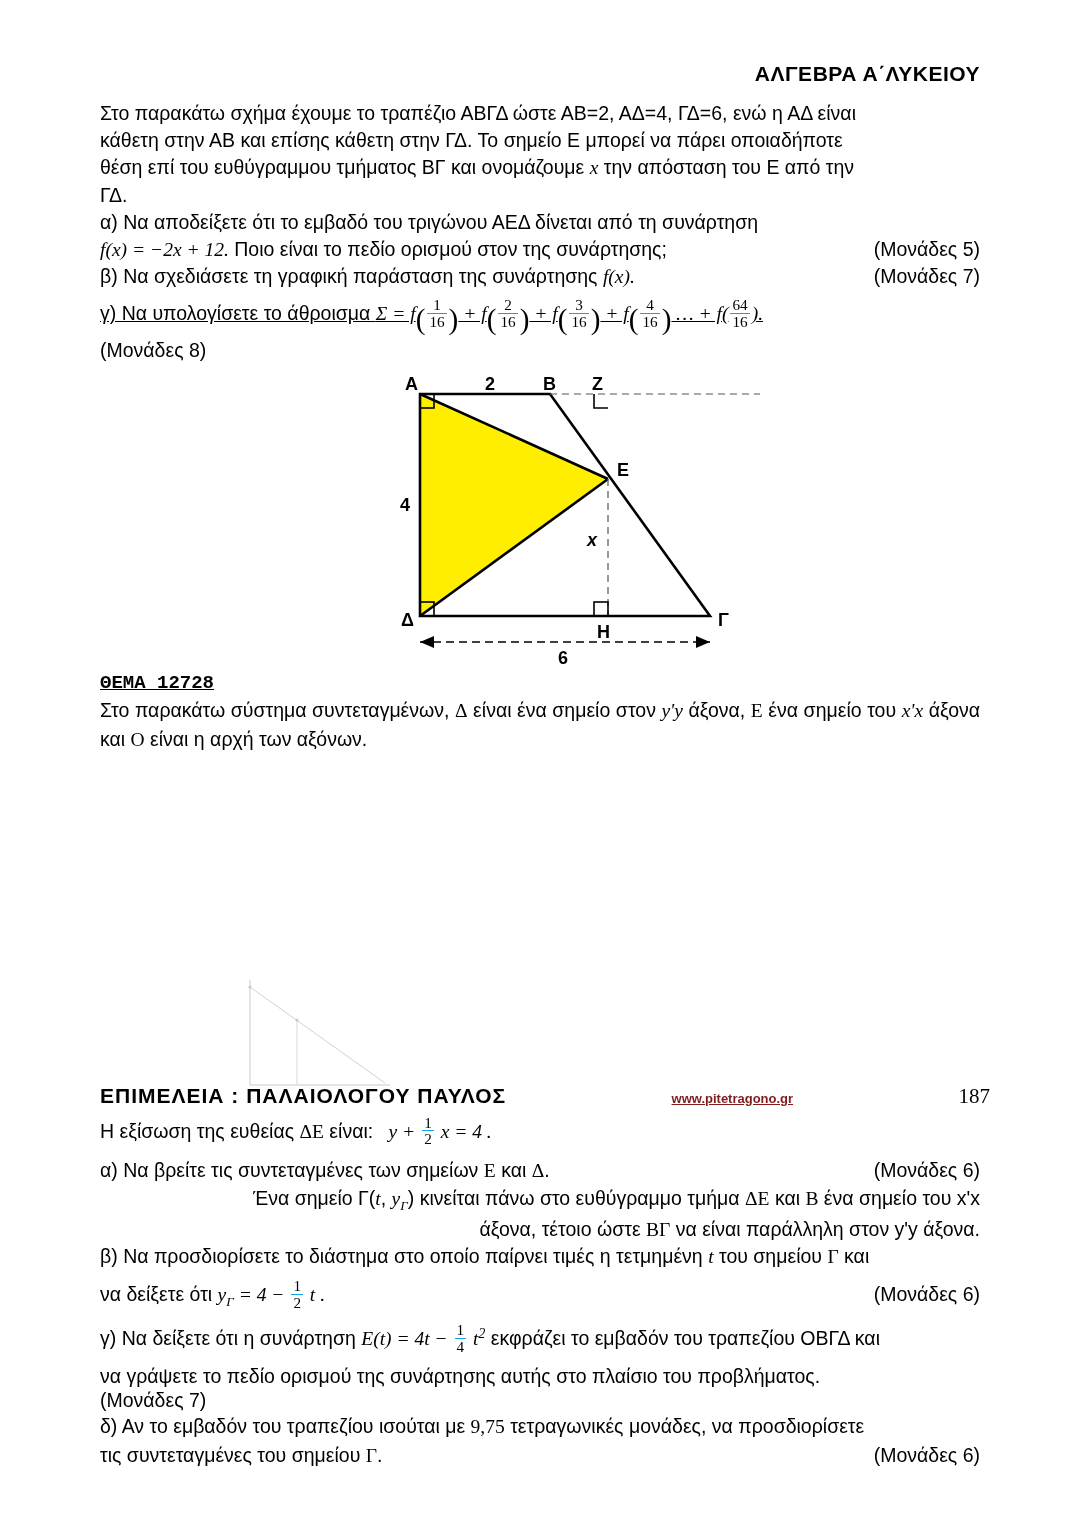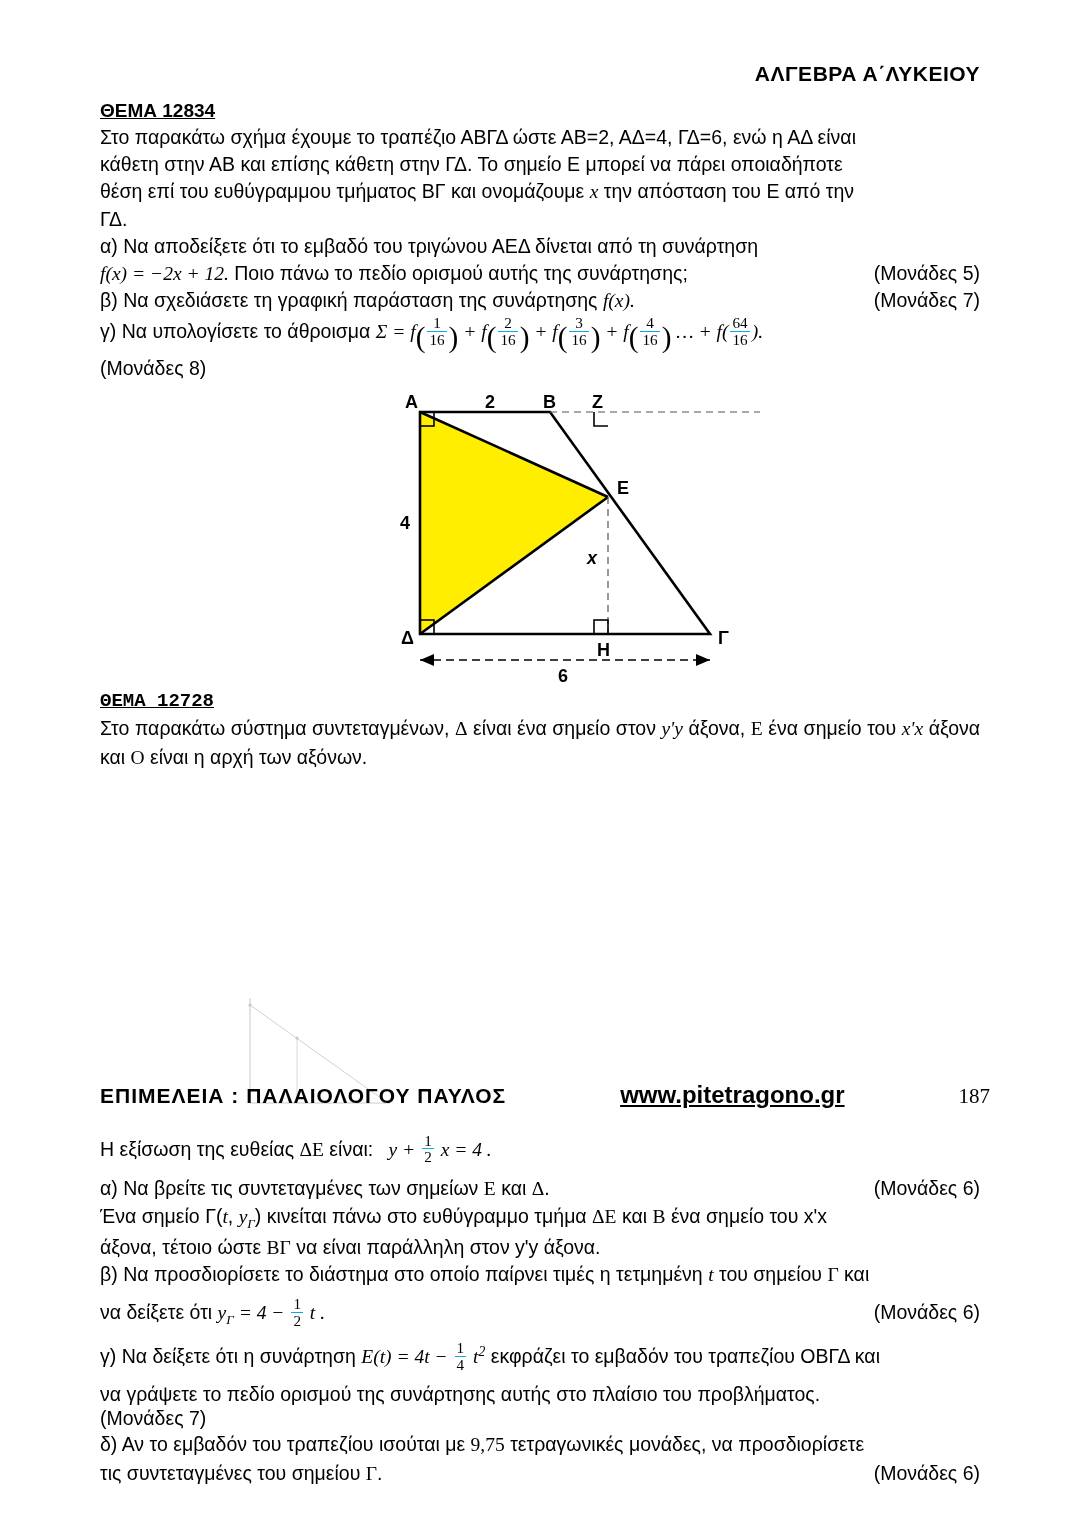--- a/index.html
+++ b/index.html
@@ -119,64 +119,63 @@
     display: flex;
     align-items: baseline;
     justify-content: space-between;
   }
   .footer-left {
     font-size: 21px;
     font-weight: bold;
     letter-spacing: 1px;
   }
   .footer-link {
-    font-size: 24px;
-    font-weight: bold;
-    color: #000000;
+    font-size: 13px;
+    font-weight: bold;
+    color: #7f1d1d;
     text-decoration: underline;
   }
   .footer-page {
     font-size: 21px;
     font-family: "Liberation Serif", serif;
   }
   sub.vs { font-size: 0.68em; font-style: italic; }
 </style>
 </head>
 <body>
 
 <div class="page">
 
   <div class="header-title">ΑΛΓΕΒΡΑ Α΄ΛΥΚΕΙΟΥ</div>
 
   <div class="content">
 
-    <div class="thema-title">ΘΕΜΑ 12834</div>
 
     <p class="para">
       <span>Στο παρακάτω σχήμα έχουμε το τραπέζιο ΑΒΓΔ ώστε ΑΒ=2, ΑΔ=4, ΓΔ=6, ενώ η ΑΔ είναι</span><br>
       <span>κάθετη στην ΑΒ και επίσης κάθετη στην ΓΔ. Το σημείο Ε μπορεί να πάρει οποιαδήποτε</span><br>
       <span>θέση επί του ευθύγραμμου τμήματος ΒΓ και ονομάζουμε </span><span class="mono-math">x</span><span> την απόσταση του Ε από την</span><br>
       <span>ΓΔ.</span>
     </p>
 
     <p class="para nj">
       <span>α) Να αποδείξετε ότι το εμβαδό του τριγώνου ΑΕΔ δίνεται από τη συνάρτηση</span>
     </p>
 
     <div class="line-with-right">
-      <span><span class="mono-math">f(x) = −2x + 12.</span><span> Ποιο πάνω το πεδίο ορισμού αυτής της συνάρτησης;</span></span>
+      <span><span class="mono-math">f(x) = −2x + 12.</span><span> Ποιο είναι το πεδίο ορισμού στον της συνάρτησης;</span></span>
       <span>(Μονάδες 5)</span>
     </div>
 
     <div class="line-with-right">
       <span><span></span><span>β) Να σχεδιάσετε τη γραφική παράσταση της συνάρτησης </span><span class="mono-math">f(x).</span></span>
       <span>(Μονάδες 7)</span>
     </div>
 
-    <p class="para nj" style="">
+    <p class="para nj" style="margin-top:6px;text-decoration:underline;">
       <span>γ) Να υπολογίσετε το άθροισμα </span><span class="mono-math">Σ = f</span><span class="paren">(</span><span class="frac"><span class="num">1</span><span class="den">16</span></span><span class="paren">)</span><span class="mono-math"> + f</span><span class="paren">(</span><span class="frac"><span class="num">2</span><span class="den">16</span></span><span class="paren">)</span><span class="mono-math"> + f</span><span class="paren">(</span><span class="frac"><span class="num">3</span><span class="den">16</span></span><span class="paren">)</span><span class="mono-math"> + f</span><span class="paren">(</span><span class="frac"><span class="num">4</span><span class="den">16</span></span><span class="paren">)</span><span class="mono-math"> … + f(</span><span class="frac"><span class="num">64</span><span class="den">16</span></span><span class="mono-math">).</span>
     </p>
 
     <p class="right-line">(Μονάδες 8)</p>
 
     <div class="figure1">
       <svg width="880" height="290" viewBox="0 0 880 290" xmlns="http://www.w3.org/2000/svg">
 
         <polygon points="320,18 508,103 320,240" fill="#ffee00" stroke="none"></polygon>
 
@@ -238,21 +237,21 @@
     <p class="eq-line">
       <span>Η εξίσωση της ευθείας </span><span class="serif">ΔΕ</span><span> είναι:</span>
       <span class="serif it" style="margin-left:10px;">y +&nbsp;<span class="frac" style="font-style:normal;"><span class="num">1</span><span class="den">2</span></span>&nbsp;x = 4&nbsp;.</span>
     </p>
 
     <div class="line-with-right" style="margin-top:10px;">
       <span><span>α) Να βρείτε τις συντεταγμένες των σημείων </span><span class="serif">E</span><span> και </span><span class="serif">Δ</span><span>.</span></span>
       <span>(Μονάδες 6)</span>
     </div>
 
-    <p class="para nj" style="line-height:1.4;">
+    <p class="para nj" style="line-height:1.4;text-align:right;">
       <span>Ένα σημείο Γ(</span><span class="serif it">t</span><span>, </span><span class="serif it">y<sub class="vs">Γ</sub></span><span>) κινείται πάνω στο ευθύγραμμο τμήμα </span><span class="serif">ΔΕ</span><span> και </span><span class="serif">B</span><span> ένα σημείο του x'x</span><br>
       <span>άξονα, τέτοιο ώστε </span><span class="serif">ΒΓ</span><span> να είναι παράλληλη στον y'y άξονα.</span>
     </p>
 
     <p class="para nj" style="line-height:1.4;">
       <span>β) Να προσδιορίσετε το διάστημα στο οποίο παίρνει τιμές η τετμημένη </span><span class="serif it">t</span><span> του σημείου </span><span class="serif">Γ</span><span> και</span>
     </p>
 
     <div class="line-with-right" style="margin-top:8px;">
       <span><span>να δείξετε ότι </span><span class="serif it">y<sub class="vs">Γ</sub> = 4 −&nbsp;<span class="frac" style="font-style:normal;"><span class="num">1</span><span class="den">2</span></span>&nbsp;t .</span></span>

